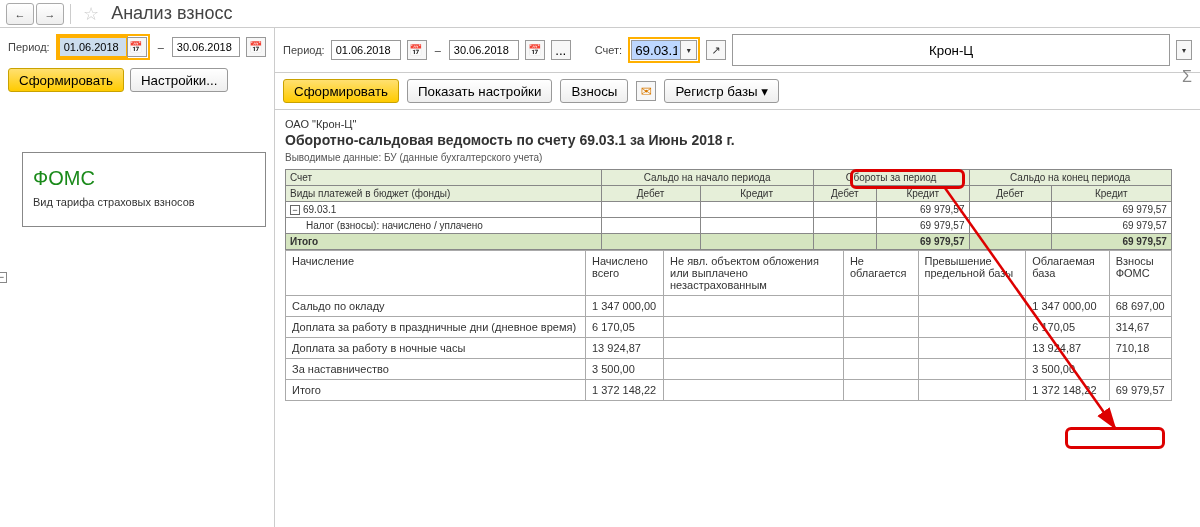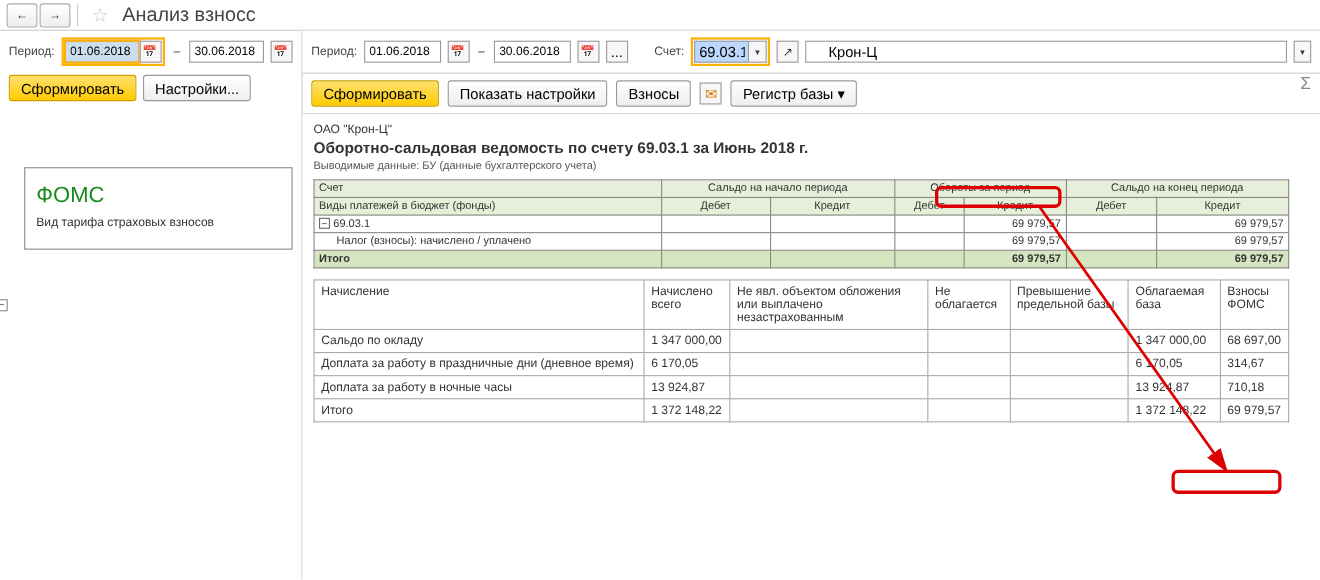--- a/index.html
+++ b/index.html
@@ -28,40 +28,40 @@
   .btn-row { display: flex; gap: 6px; margin-bottom: 8px; }
 
   .foms-box { border: 1px solid #888; margin-top: 60px; padding: 14px 10px 18px 10px; position: relative; }
   .foms-title { color: #1a8a1a; font-weight: normal; font-size: 20px; margin-bottom: 6px; }
   .foms-sub { font-size: 11px; color: #333; }
   .tree-handle { position: absolute; left: -18px; top: 50%; width: 11px; height: 11px; border: 1px solid #888; background: #fff; font-size: 9px; line-height: 9px; text-align: center; }
 
   .report-toolbar { padding: 6px 8px; border-bottom: 1px solid #ccc; display: flex; align-items: center; gap: 6px; background: #fff; }
   .report-toolbar .date-input { width: 70px; }
   .acct-input { border: 1px solid #999; height: 20px; width: 50px; padding: 0 3px; background: #bdd7ff; }
-  .org-input { border: 1px solid #999; height: 20px; flex: 1; padding: 0 20px; }
+  .org-input { border: 1px solid #999; height: 32px; flex: 1; padding: 0 20px; text-align: center; }
   .dd { width: 16px; height: 20px; border: 1px solid #999; border-left: none; background: #f7f7f7; display: inline-flex; align-items: center; justify-content: center; font-size: 8px; }
   .sq { width: 20px; height: 20px; border: 1px solid #999; background: #f7f7f7; display: inline-flex; align-items: center; justify-content: center; }
 
   .action-bar { padding: 6px 8px; display: flex; align-items: center; gap: 8px; border-bottom: 1px solid #ccc; }
 
   .report-body { flex: 1; overflow: auto; padding: 8px 10px; background: #fff; }
   .org-name { font-size: 11px; }
   .report-title { font-weight: bold; font-size: 14px; margin: 2px 0 4px 0; }
   .report-sub { font-size: 10px; color: #555; margin-bottom: 6px; }
 
   table.osv { border-collapse: collapse; width: 98%; font-size: 10px; }
   table.osv th, table.osv td { border: 1px solid #888; padding: 2px 4px; }
   table.osv th { background: #e6efd9; font-weight: normal; text-align: center; }
   table.osv .row-hdr { background: #e6efd9; text-align: left; }
   table.osv .num { text-align: right; }
   table.osv .total-row td { background: #d5e5c0; font-weight: bold; }
   .minus { display: inline-block; width: 10px; height: 10px; border: 1px solid #666; line-height: 8px; text-align: center; font-size: 9px; margin-right: 3px; background: #fff; }
 
-  .lower-wrap { margin-top: 10px; position: relative; }
+  .lower-wrap { position: relative; }
   table.calc { border-collapse: collapse; width: 98%; font-size: 11px; }
   table.calc th, table.calc td { border: 1px solid #aaa; padding: 4px 6px; vertical-align: top; }
   table.calc th { font-weight: normal; text-align: left; background: #fff; }
   table.calc .num { }
   table.calc .first { width: 300px; }
   table.calc .total td { font-weight: normal; }
 
   .red-box { position: absolute; border: 3px solid #d00; border-radius: 6px; pointer-events: none; }
   .red-arrow { position: absolute; pointer-events: none; }
 
@@ -221,20 +221,29 @@
               </tr>
               <tr>
                 <td>Доплата за работу в ночные часы</td>
                 <td class="num">13 924,87</td>
                 <td></td>
                 <td></td>
                 <td></td>
                 <td class="num">13 924,87</td>
                 <td class="num">710,18</td>
               </tr>
+              <tr>
+                <td>За наставничество</td>
+                <td class="num">3 500,00</td>
+                <td></td>
+                <td></td>
+                <td></td>
+                <td class="num">3 500,00</td>
+                <td class="num"></td>
+              </tr>
             </tbody>
           <tbody>
               <tr class="total">
             <td>Итого</td>
             <td class="num">1 372 148,22</td>
             <td></td>
                 <td></td>
                 <td></td>
             <td class="num">1 372 148,22</td>
             <td class="num" id="final-foms">69 979,57</td>

